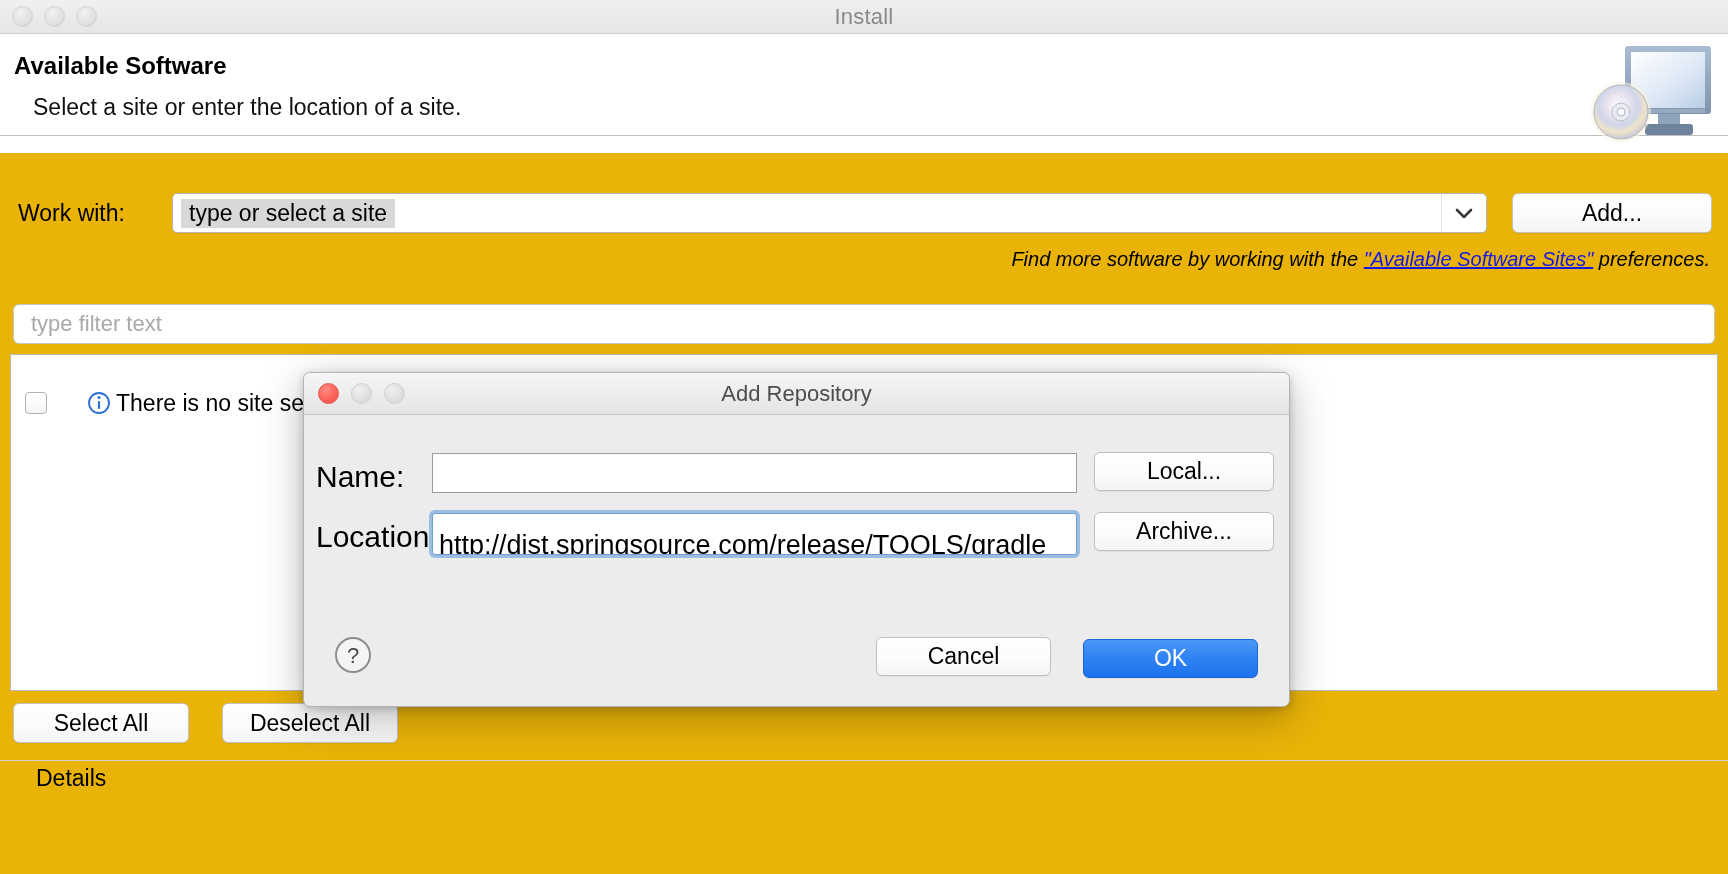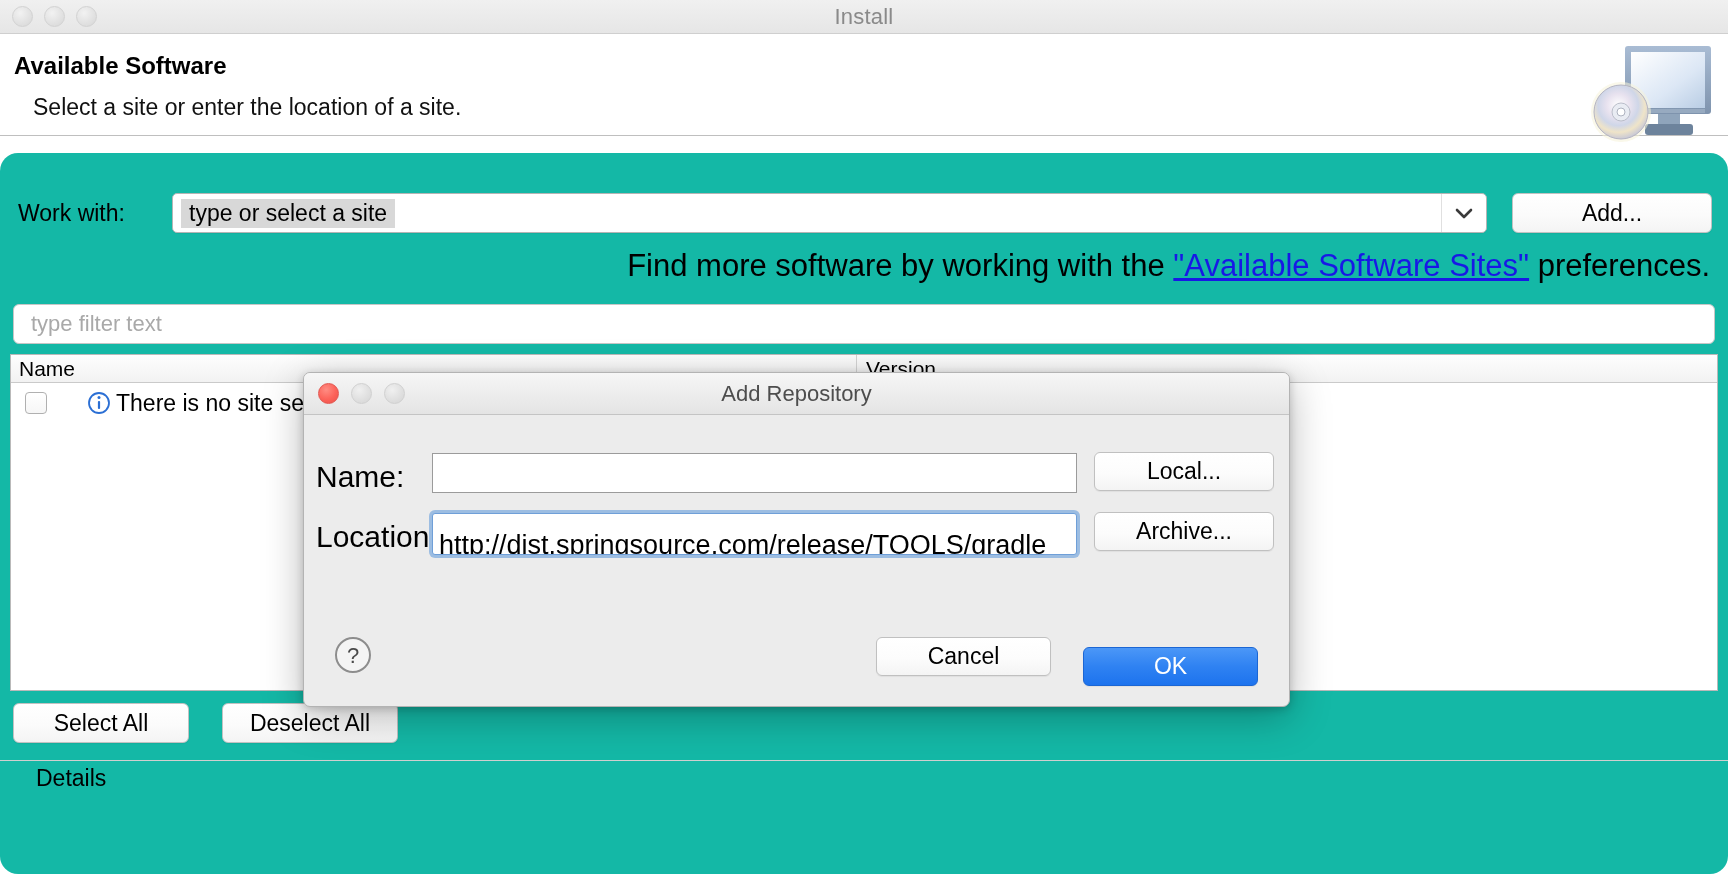--- a/index.html
+++ b/index.html
@@ -77,22 +77,21 @@
     position: absolute;
     right: 10px; top: 6px;
     width: 130px; height: 108px;
   }
 
   
   .body-area {
     position: absolute;
     left: 0; top: 153px;
     width: 1728px; height: 721px;
-    background: #14b8a6;
-    border-radius: 18px;
+    background: #eab308;
   }
 
   .row-workwith {
     position: absolute;
     left: 0; top: 40px;
     width: 1728px; height: 40px;
   }
   .lbl-workwith {
     position: absolute;
     left: 18px; top: 7px;
@@ -136,23 +135,24 @@
     box-sizing: border-box;
     font-size: 23px;
     color: #000;
     display: flex; align-items: center; justify-content: center;
     box-shadow: 0 1px 1px rgba(0,0,0,0.05);
   }
 
   .hint-line {
     position: absolute;
     right: 18px; top: 95px;
-    font-size: 31px;
+    font-size: 20px;
     color: #000;
     white-space: nowrap;
+    font-style: italic;
   }
   .hint-link {
     color: #1818e6;
     text-decoration: underline;
   }
 
   .filter-field {
     position: absolute;
     left: 13px; top: 151px;
     width: 1702px; height: 40px;
@@ -349,21 +349,21 @@
     box-sizing: border-box;
     font-size: 23px;
     color: #000;
     display: flex; align-items: center; justify-content: center;
     box-shadow: 0 1px 1px rgba(0,0,0,0.06);
   }
   .btn-local { left: 790px; top: 37px; width: 180px; }
   .btn-archive { left: 790px; top: 97px; width: 180px; }
   .btn-cancel { left: 572px; top: 222px; width: 175px; }
   .btn-ok {
-    left: 779px; top: 232px; width: 175px;
+    left: 779px; top: 224px; width: 175px;
     background: linear-gradient(to bottom, #4b97f7 0%, #2f82f2 50%, #1d73ee 100%);
     border: 1px solid #1b66d4;
     color: #ffffff;
   }
   .btn-help {
     position: absolute;
     left: 30px; top: 221px;
     width: 38px; height: 38px;
   }
 </style>
@@ -434,25 +434,20 @@
       <div class="btn-add">Add...</div>
     </div>
 
     <div class="hint-line"><span>Find more software by working with the </span><span class="hint-link">"Available Software Sites"</span><span> preferences.</span></div>
 
     <div class="filter-field">
       <div class="filter-ph">type filter text</div>
     </div>
 
     <div class="table">
-      <div class="table-head">
-        <div class="th th-name">Name</div>
-        <div class="th-sep"></div>
-        <div class="th th-version">Version</div>
-      </div>
       <div class="table-row">
         <div class="row-check"></div>
         <div class="row-info-icon">
           <svg width="24" height="24" viewBox="0 0 24 24">
             <circle cx="12" cy="12" r="10" fill="#ffffff" stroke="#2b6fd4" stroke-width="1.8"></circle>
             <rect x="10.9" y="10" width="2.2" height="8" rx="1" fill="#2b6fd4"></rect>
             <circle cx="12" cy="6.6" r="1.5" fill="#2b6fd4"></circle>
           </svg>
         </div>
         <div class="row-label">There is no site selected.</div>

